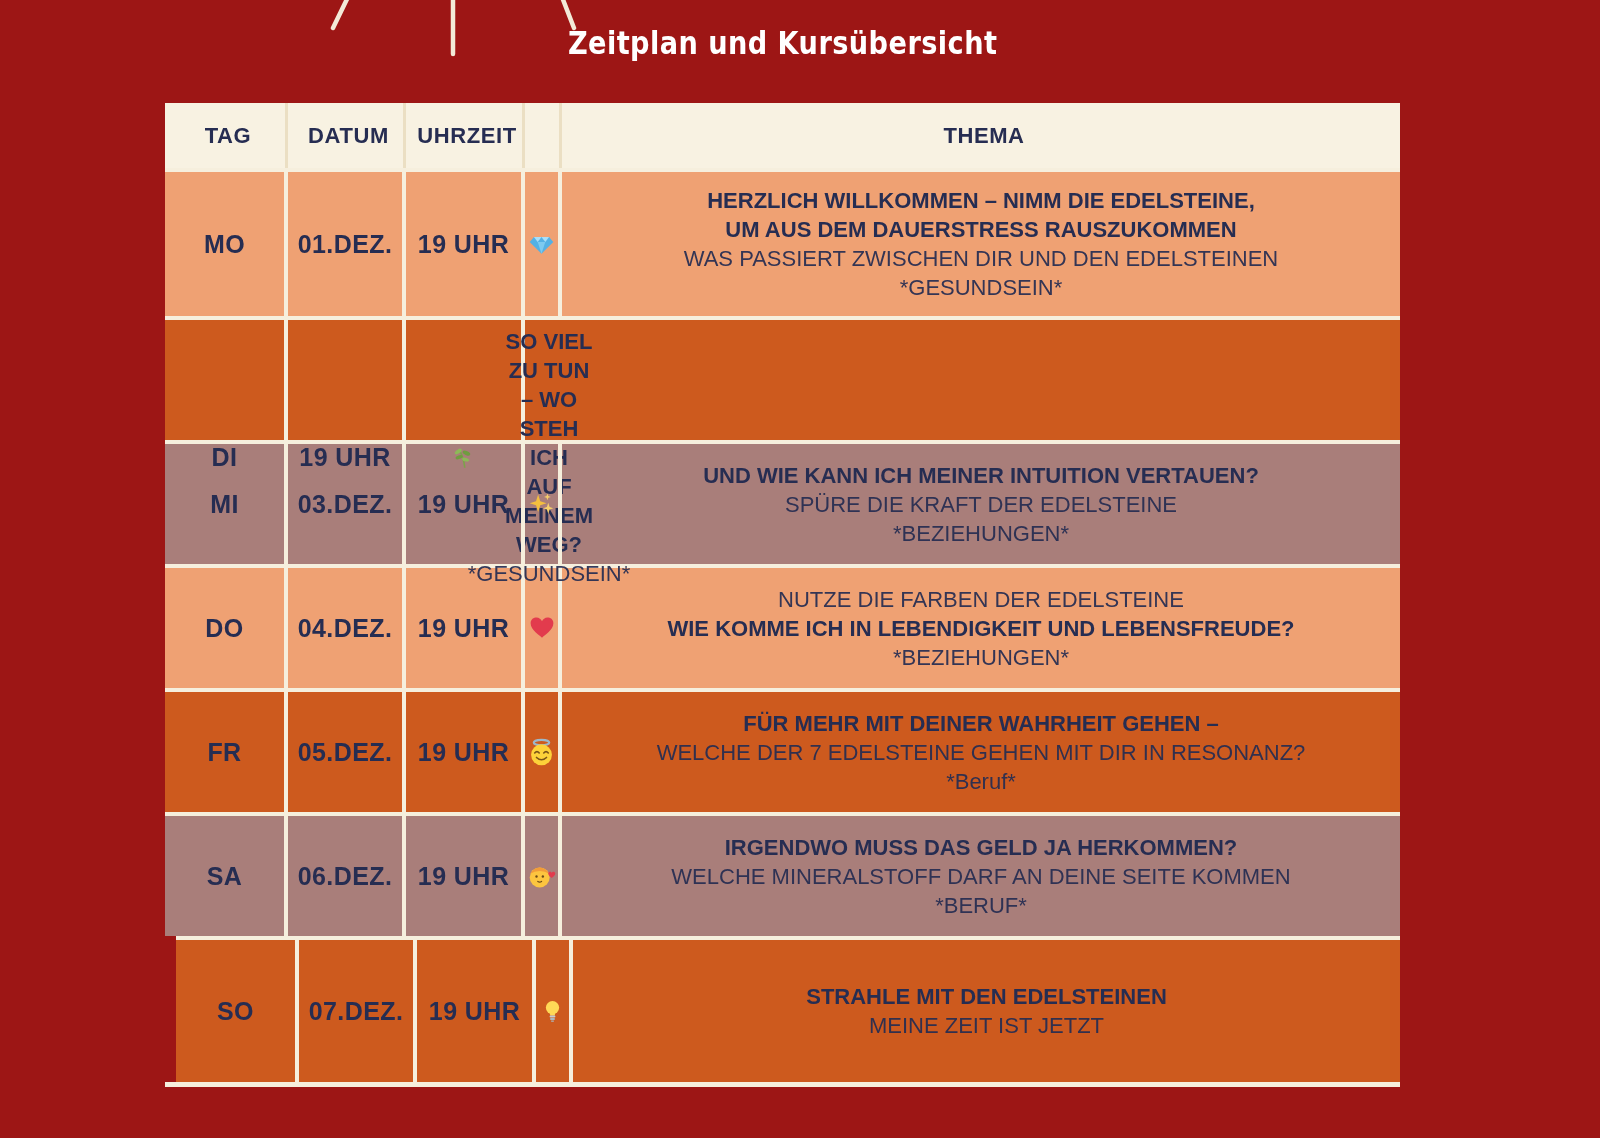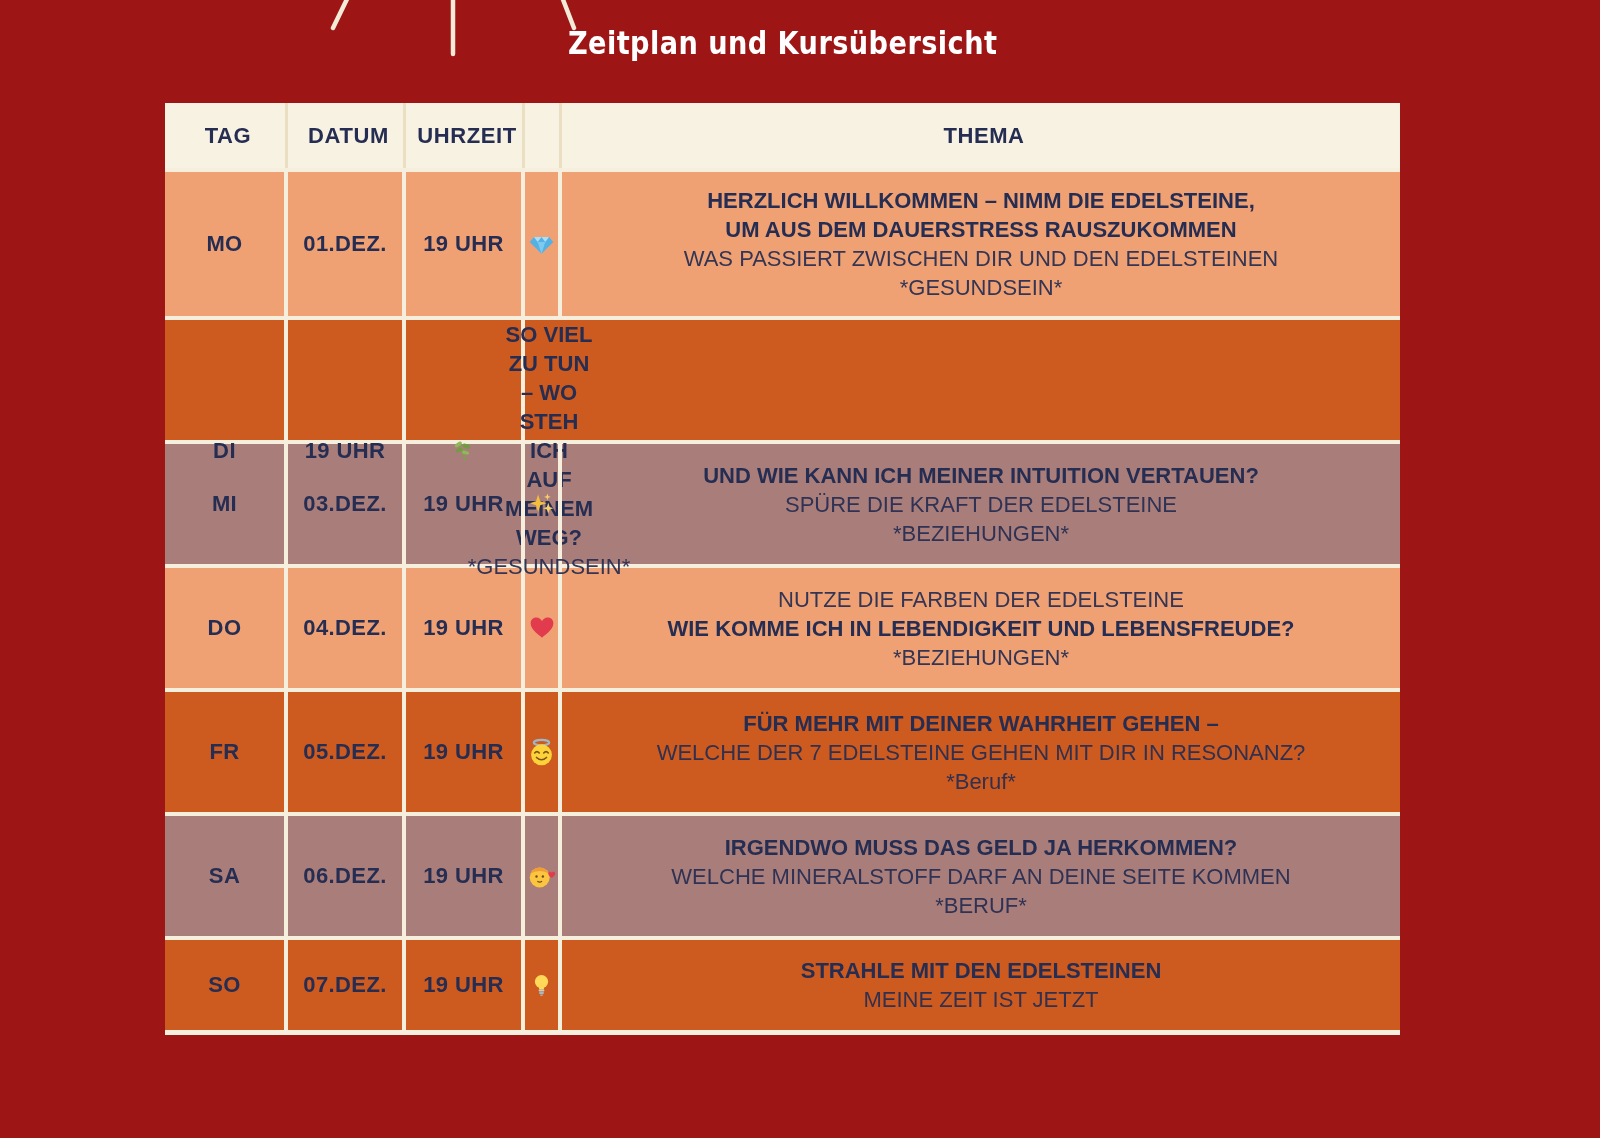--- a/index.html
+++ b/index.html
@@ -45,23 +45,23 @@
     display:grid;grid-template-columns:123px 118px 119px 37px 1fr;
     box-sizing:border-box;border-top:4px solid var(--divider);
   }
   .variant-peach{background:var(--row-peach);}
   .variant-orange{background:var(--row-orange);}
   .variant-mauve{background:var(--row-mauve);}
   .cell{
     display:flex;align-items:center;justify-content:center;
     border-right:4px solid var(--divider);box-sizing:border-box;
   }
-  .topic-cell{flex-direction:column;border-right:none;padding:0 24px;}
+  .topic-cell{flex-direction:column;border-right:none;padding:7px 24px;}
   .day{
-    font-weight:bold;font-size:22px;color:var(--text-navy);letter-spacing:.4px;
+    font-weight:bold;font-size:25px;color:var(--text-navy);letter-spacing:.4px;
   }
   .icon-slot{display:flex;align-items:center;justify-content:center;}
   .topic-line{
     font-size:22px;line-height:29px;color:var(--text-navy);
     text-align:center;letter-spacing:0px;
   }
   .topic-line.bold{font-weight:bold;}
   .topic-line.regular{opacity:.93;}
 </style>
 </head>
@@ -236,21 +236,21 @@
             </svg>
           </span>
         </div>
     <div class="cell topic-cell">
           <div class="topic-line bold">IRGENDWO MUSS DAS GELD JA HERKOMMEN?</div>
           <div class="topic-line regular">WELCHE MINERALSTOFF DARF AN DEINE SEITE KOMMEN</div>
           <div class="topic-line regular">*BERUF*</div>
         </div>
   </div>
 
-  <div class="row variant-orange" style="height: 94px;">
+  <div class="row variant-orange" style="height: 146px; margin-left: 11px;">
     <div class="cell">
           <span class="day">SO</span>
         </div>
     <div class="cell">
           <span class="day">07.DEZ.</span>
         </div>
     <div class="cell">
           <span class="day">19 UHR</span>
         </div>
     <div class="cell">

